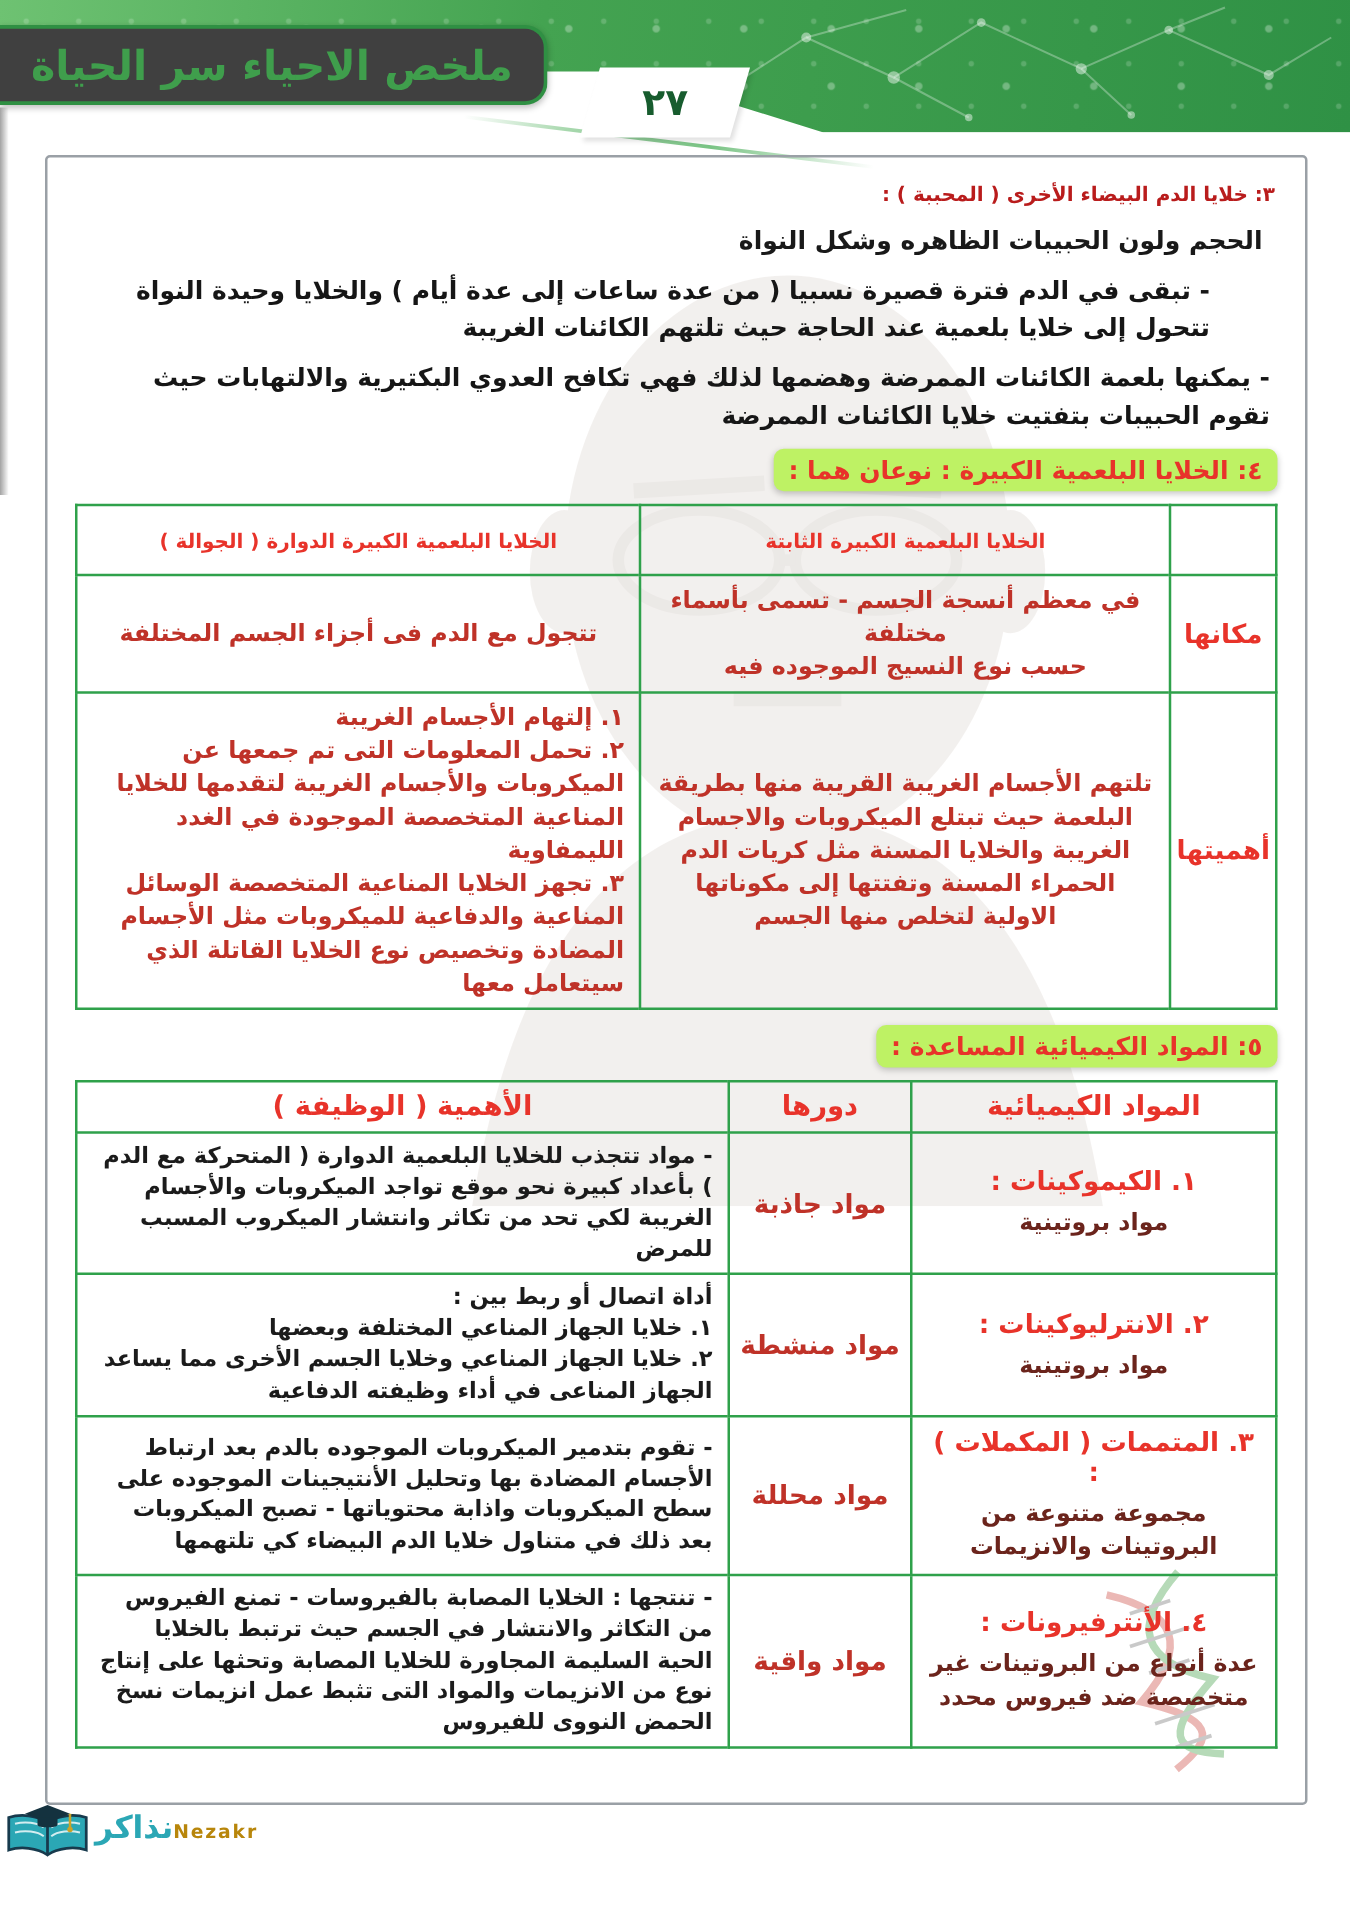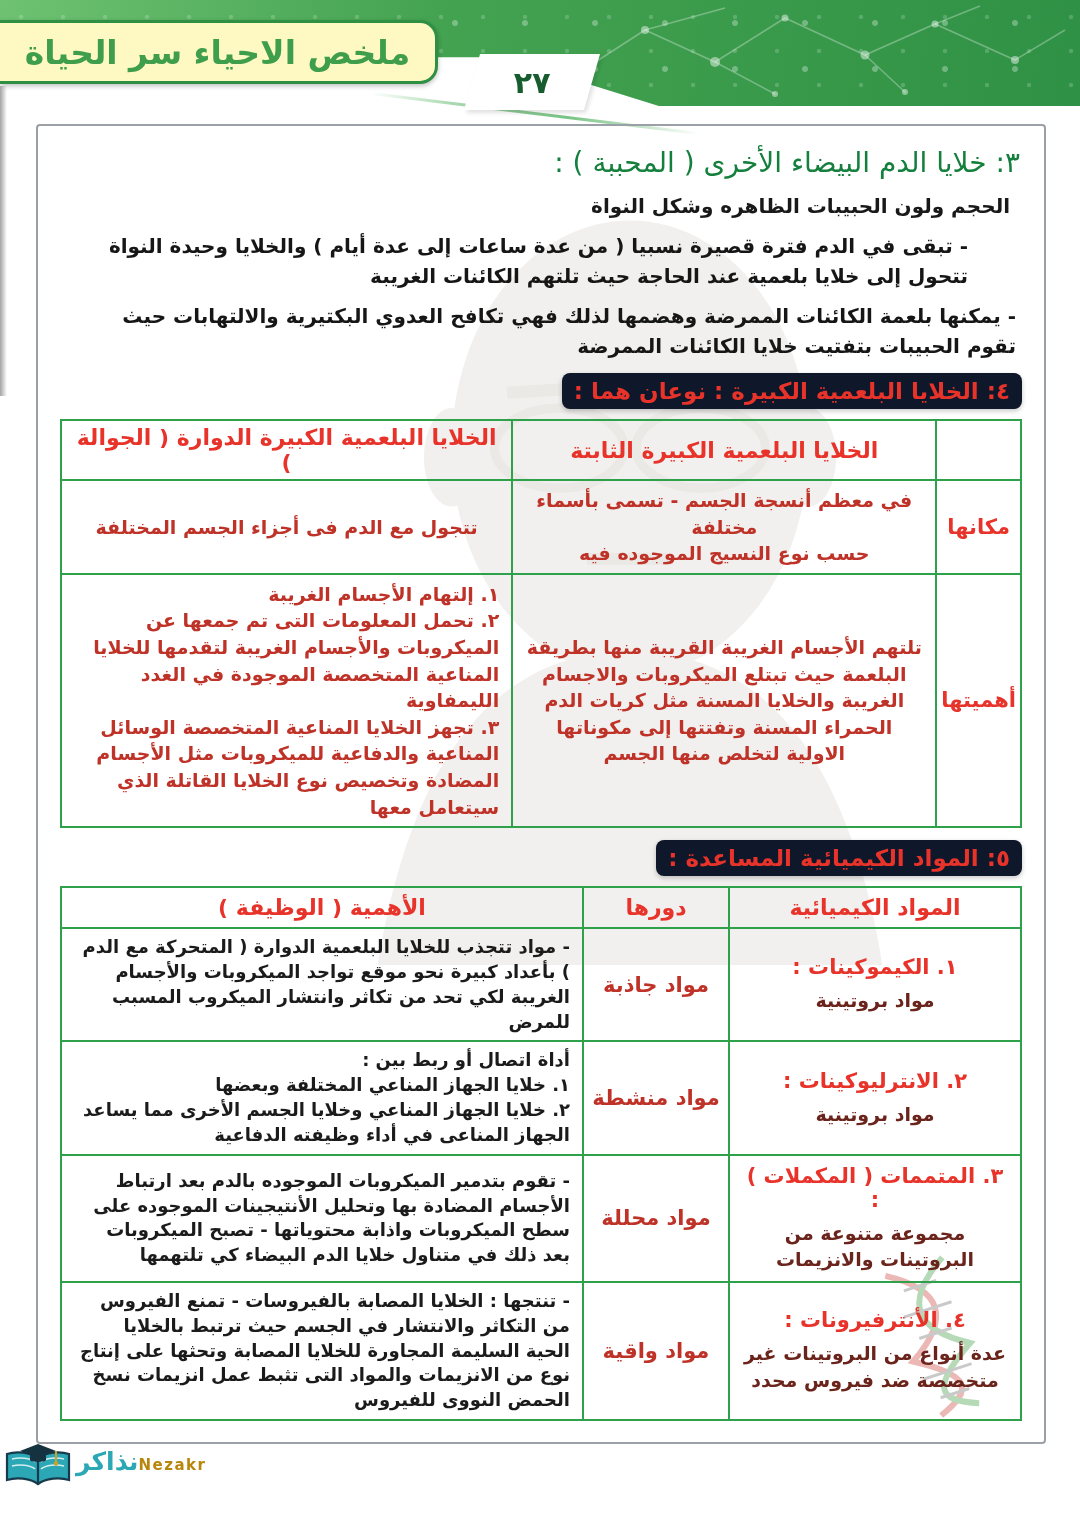--- a/index.html
+++ b/index.html
@@ -15,21 +15,21 @@
     background-image:
       radial-gradient(circle, rgba(255,255,255,.30) 2.5px, transparent 3.5px),
       radial-gradient(circle, rgba(255,255,255,.18) 1.8px, transparent 2.6px),
       linear-gradient(96deg,#6ec272 0%,#44a351 40%,#2f9145 100%);
     background-size:70px 46px, 42px 34px, 100% 100%;
     clip-path:polygon(0 0,100% 0,100% 100%,61% 100%,46.5% 54%,0 54%);
   }
   .net{ position:absolute; right:0; top:0; width:520px; height:106px; }
   .title-box{
     position:absolute; top:20px; left:0; width:438px; height:64px; z-index:4;
-    background:#fef9c3; border:3px solid #2f9043; border-left:none;
+    background:#404040; border:3px solid #2f9043; border-left:none;
     border-radius:0 18px 18px 0; box-shadow:0 2px 5px rgba(0,0,0,.25);
     display:flex; align-items:center; justify-content:center;
   }
   .title-text{ color:#3f9e4c; font-size:33px; font-weight:bold; white-space:nowrap; }
   .page-number-wedge{
     position:absolute; top:54px; left:472px; width:120px; height:56px; z-index:3;
     background:#ffffff; transform:skewX(-16deg);
     display:flex; align-items:center; justify-content:center;
     box-shadow:3px 3px 4px rgba(0,0,0,.12);
   }
@@ -48,39 +48,39 @@
   .face-wm{ position:absolute; left:320px; top:165px; width:620px; height:800px; opacity:.17; z-index:1; }
   .dna-wm{ position:absolute; left:832px; top:1258px; width:210px; height:160px; opacity:.45; z-index:1; transform:rotate(-18deg); }
 
   
   .main-box{
     position:absolute; left:36px; top:124px; width:1010px; height:1320px; z-index:2;
     border:2px solid #9aa0a6; border-radius:4px;
   }
   .content{ position:absolute; inset:0; padding:20px 22px; direction:rtl; text-align:right; }
 
-  .sec3-heading{ color:#15803d; font-size:28px; font-weight:normal; margin:0 2px 12px 0; }
+  .sec3-heading{ color:#b91c1c; font-size:16px; font-weight:bold; margin:0 2px 12px 0; }
   .types-line{ font-size:20px; font-weight:bold; color:#191919; line-height:1.55; margin:0 2px 2px 0; }
   .lbl{ color:#e8332a; text-decoration:underline; text-underline-offset:4px; }
   .diff-line{ font-size:20px; font-weight:bold; color:#191919; line-height:1.5; margin:0 12px 10px 0; }
   .bullet{ font-size:20px; font-weight:bold; color:#161616; line-height:1.5; margin:0 6px 10px 0; padding-left:28px; }
   .bullet.indent{ padding-right:48px; }
 
   .sec-chip-row{ margin:12px 0 10px 0; }
   .sec-chip{
-    display:inline-block; background:#0f172a; border-radius:8px; padding:5px 12px;
-    color:#e8332a; font-size:23px; font-weight:bold; box-shadow:0 2px 5px rgba(0,0,0,.22);
+    display:inline-block; background:#bef264; border-radius:8px; padding:5px 12px;
+    color:#e8332a; font-size:20px; font-weight:bold; box-shadow:0 2px 5px rgba(0,0,0,.22);
   }
 
   
   .gtable{ width:100%; border-collapse:collapse; }
   .gtable th,.gtable td{ border:2px solid #2fa14b; vertical-align:middle; }
   .gtable th{ color:#e8332a; font-weight:bold; text-align:center; }
 
-  .t1 th{ font-size:22px; height:56px; padding:4px 8px; }
+  .t1 th{ font-size:16px; height:56px; padding:4px 8px; }
   .w-label{ width:66px; } .w-fixed{ width:424px; }
   .t1 .rowlabel{ color:#e8332a; font-size:21px; font-weight:bold; text-align:center; padding:4px; }
   .t1 .cell{ color:#bf3228; font-weight:bold; font-size:19px; line-height:1.4; padding:6px 12px; white-space:pre-line; }
   .t1 .center{ text-align:center; }
   .t1 .rightal{ text-align:right; }
   .t1 tbody tr:nth-child(1) td{ height:72px; }
   .t1 tbody tr:nth-child(2) td{ height:190px; }
 
   .t2 th{ font-size:22px; height:41px; padding:4px; }
   .w-subst{ width:292px; } .w-role{ width:146px; }

